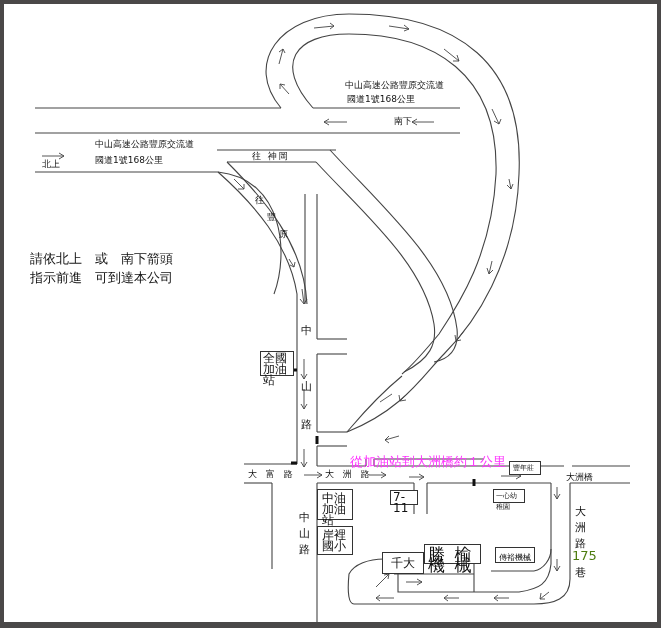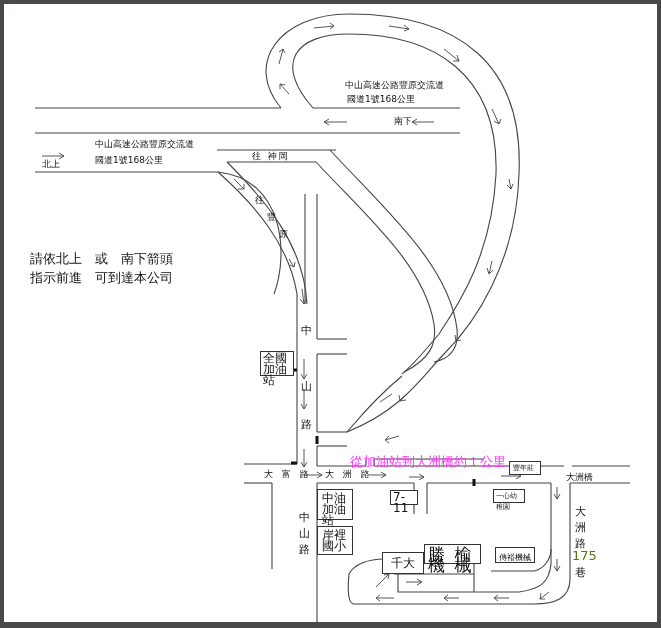--- a/index.html
+++ b/index.html
@@ -137,21 +137,21 @@
   <div class="lbl lg" style="left:26px;top:248px;">請依北上　或　南下箭頭</div>
   <div class="lbl lg" style="left:26px;top:267px;">指示前進　可到達本公司</div>
 
   <div class="lbl md" style="left:297px;top:321px;">中</div>
   <div class="lbl md" style="left:297px;top:377px;">山</div>
   <div class="lbl md" style="left:297px;top:415px;">路</div>
   <div class="lbl md" style="left:295px;top:508px;">中</div>
   <div class="lbl md" style="left:295px;top:524px;">山</div>
   <div class="lbl md" style="left:295px;top:540px;">路</div>
 
-  <div class="lbl sm" style="left:244px;top:466px;letter-spacing:3px;margin-left:16px;">大 富 路</div>
+  <div class="lbl sm" style="left:244px;top:466px;letter-spacing:3px;">大 富 路</div>
   <div class="lbl sm" style="left:321px;top:466px;letter-spacing:3px;">大 洲 路</div>
   <div class="lbl sm" style="left:562px;top:469px;">大洲橋</div>
 
   <div class="lbl lg magenta" style="left:346px;top:451px;">從加油站到大洲橋約１公里</div>
 
   <div class="lbl md" style="left:571px;top:502px;">大</div>
   <div class="lbl md" style="left:571px;top:518px;">洲</div>
   <div class="lbl md" style="left:571px;top:534px;">路</div>
   <div class="lbl lg" style="left:568px;top:545px;color:#4d7c0f;">175</div>
   <div class="lbl md" style="left:571px;top:563px;">巷</div>

